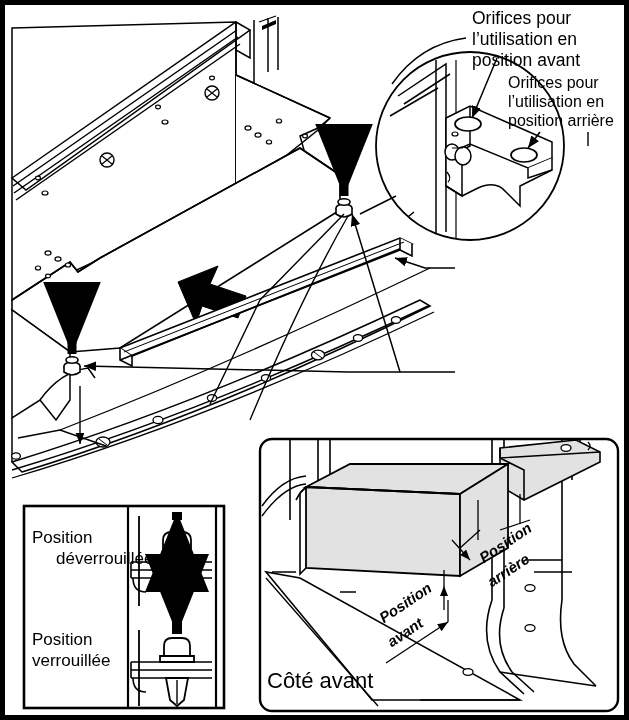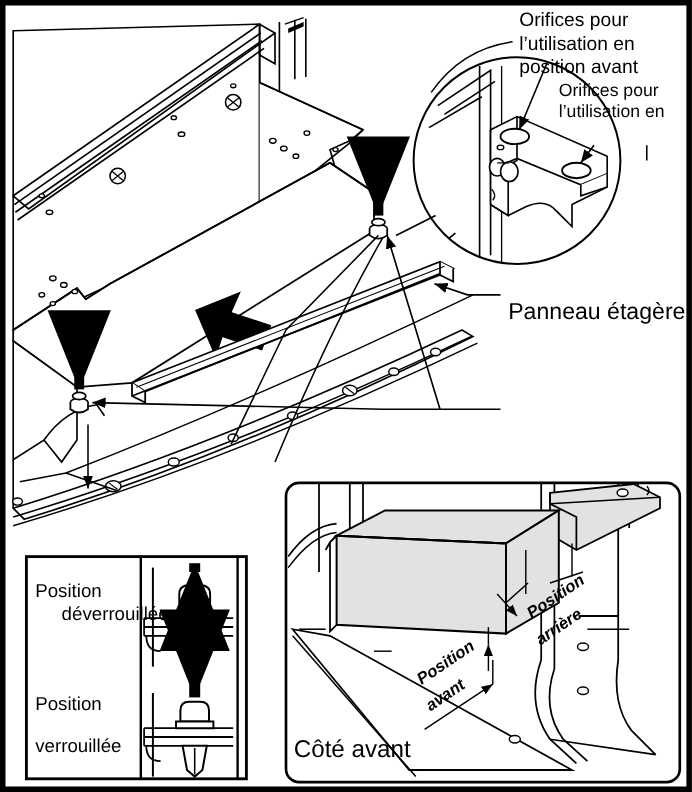--- a/index.html
+++ b/index.html
@@ -286,29 +286,29 @@
       </g>
     </g>
   </svg>
 
   <div class="lbl lbl-a" style="left:472px;top:8px;">Orifices pour</div>
   <div class="lbl lbl-a" style="left:472px;top:29px;">l’utilisation en</div>
   <div class="lbl lbl-a" style="left:472px;top:50px;">position avant</div>
 
   <div class="lbl lbl-b" style="left:508px;top:74px;">Orifices pour</div>
   <div class="lbl lbl-b" style="left:508px;top:93px;">l’utilisation en</div>
-
-  <div class="lbl lbl-big" style="left:462px;top:272px;">Panneau étagère</div>
+  <div class="lbl lbl-b" style="left:508px;top:112px;">position arrière</div>
+
 
 
   <div class="lbl lbl-box" style="left:32px;top:528px;">Position</div>
   <div class="lbl lbl-box" style="left:32px;top:549px;margin-left:24px;">déverrouillée</div>
 
   <div class="lbl lbl-box" style="left:32px;top:630px;">Position</div>
-  <div class="lbl lbl-box" style="left:32px;top:669px;">verrouillée</div>
+  <div class="lbl lbl-box" style="left:32px;top:651px;">verrouillée</div>
 
   <div class="lbl lbl-ital" style="left:376px;top:612px;transform:rotate(-34deg);transform-origin:0 0;">Position</div>
   <div class="lbl lbl-ital" style="left:384px;top:636px;transform:rotate(-34deg);transform-origin:0 0;">avant</div>
 
   <div class="lbl lbl-ital" style="left:476px;top:552px;transform:rotate(-34deg);transform-origin:0 0;">Position</div>
   <div class="lbl lbl-ital" style="left:484px;top:576px;transform:rotate(-34deg);transform-origin:0 0;">arrière</div>
 
   <div class="lbl lbl-cote" style="left:267px;top:668px;">Côté avant</div>
 
   <div id="frame"></div>

